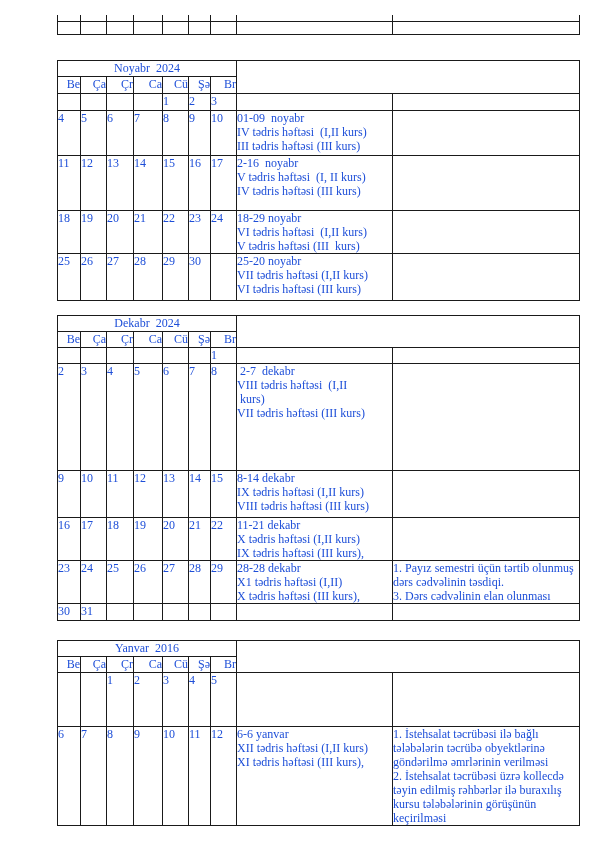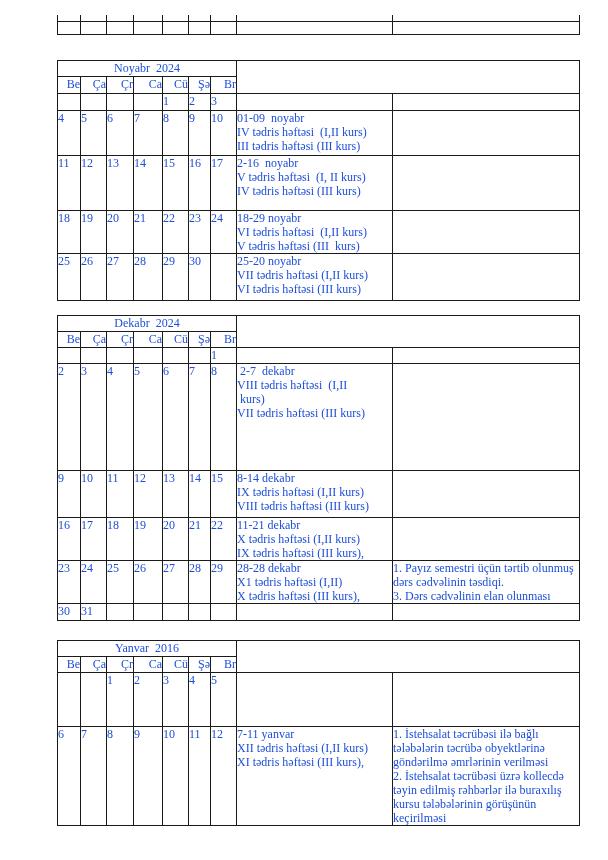--- a/index.html
+++ b/index.html
@@ -304,21 +304,21 @@
       <td class="note"></td>
     </tr>
     <tr class="rh89">
       <td class="day">6</td>
       <td class="day">7</td>
       <td class="day">8</td>
       <td class="day">9</td>
       <td class="day">10</td>
       <td class="day">11</td>
       <td class="day">12</td>
-      <td class="desc">7-11 yanvar
+      <td class="desc">6-6 yanvar
 XII tədris həftəsi (I,II kurs)
 XI tədris həftəsi (III kurs),</td>
       <td class="note">1. İstehsalat təcrübəsi ilə bağlı
 tələbələrin təcrübə obyektlərinə
 göndərilmə əmrlərinin verilməsi
 2. İstehsalat təcrübəsi üzrə kollecdə
 təyin edilmiş rəhbərlər ilə buraxılış
 kursu tələbələrinin görüşünün
 keçirilməsi</td>
     </tr>

